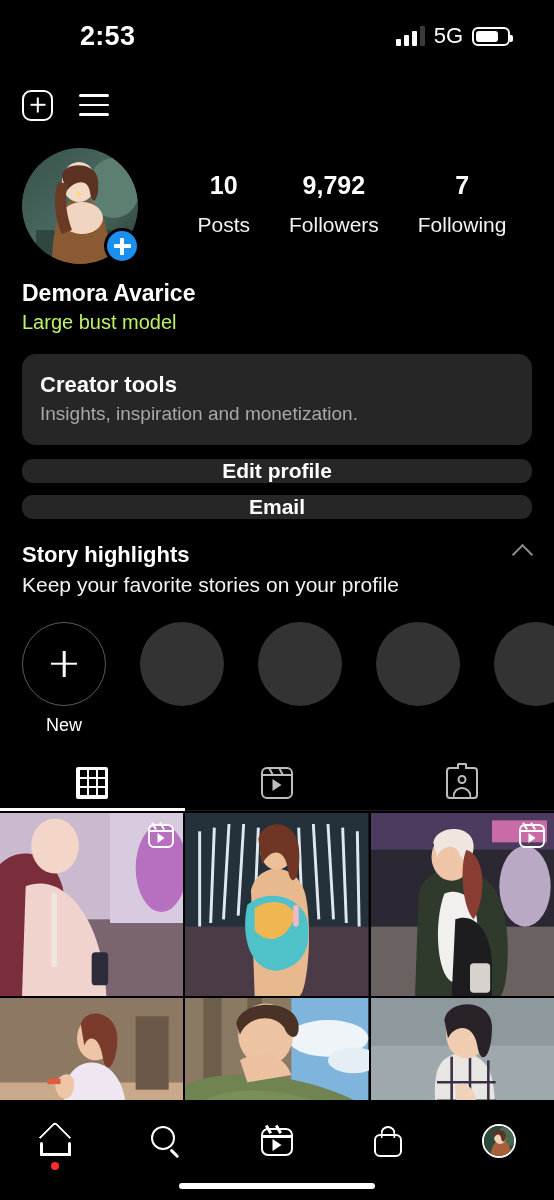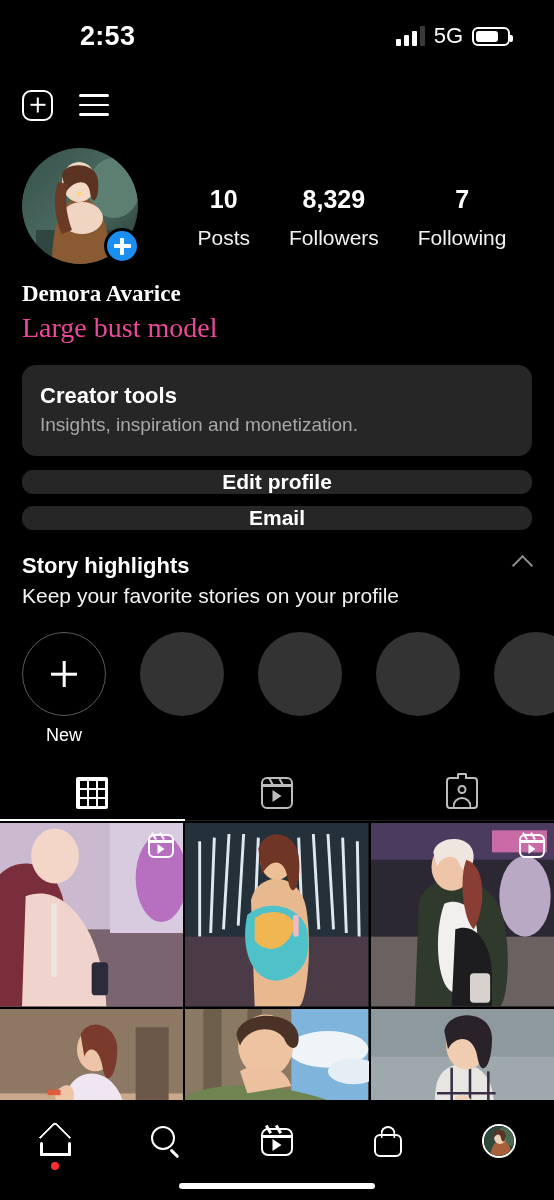--- a/index.html
+++ b/index.html
@@ -33,35 +33,35 @@
   .chev-d { width: 13px; height: 13px; border-right: 2.6px solid #fff; border-bottom: 2.6px solid #fff; transform: rotate(45deg); margin-top: -6px; }
   .hdr-right { display: flex; align-items: center; gap: 26px; }
   .create-btn { width: 31px; height: 31px; border: 2.4px solid #fff; border-radius: 9px; position: relative; }
   .create-btn::before, .create-btn::after { content: ""; position: absolute; background: #fff; left: 50%; top: 50%; }
   .create-btn::before { width: 15px; height: 2.4px; transform: translate(-50%, -50%); }
   .create-btn::after { width: 2.4px; height: 15px; transform: translate(-50%, -50%); }
   .burger { width: 30px; display: flex; flex-direction: column; gap: 7px; }
   .burger i { display: block; height: 2.6px; background: #fff; border-radius: 2px; }
 
   
-  .prof { display: flex; align-items: center; padding: 10px 22px 0 22px; }
+  .prof { display: flex; align-items: flex-start; padding: 10px 22px 0 22px; }
   .av-wrap { position: relative; width: 116px; height: 116px; flex: 0 0 116px; }
   .avatar { width: 116px; height: 116px; border-radius: 50%; overflow: hidden; background: #23312e; }
   .av-badge { position: absolute; right: -2px; bottom: 0px; width: 36px; height: 36px; border-radius: 50%; background: #1b8ef2; border: 3px solid #000; display: flex; align-items: center; justify-content: center; }
   .av-badge::before, .av-badge::after { content: ""; position: absolute; background: #fff; border-radius: 1px; }
   .av-badge::before { width: 17px; height: 3.2px; }
   .av-badge::after { width: 3.2px; height: 17px; }
   .stats { display: flex; flex: 1; justify-content: space-around; padding: 22px 6px 0 40px; }
   .stat { text-align: center; }
   .stat-n { font-size: 25px; font-weight: 700; line-height: 1.22; }
   .stat-l { font-size: 21px; color: #f2f2f2; font-weight: 400; margin-top: 12px; }
 
-  .name-block { padding: 14px 22px 0 22px; font-family: Liberation Serif, serif; }
+  .name-block { padding: 14px 22px 0 22px; }
   .fullname { font-size: 23px; font-weight: 700; line-height: 1.35; }
-  .bio { font-size: 28px; color: #ec4899; line-height: 1.35; }
+  .bio { font-size: 20px; color: #bef264; line-height: 1.35; }
 
   
   .creator { margin: 18px 22px 0 22px; background: #262626; border-radius: 14px; padding: 16px 18px 18px 18px; }
   .creator-t { font-size: 22px; font-weight: 700; line-height: 1.4; }
   .creator-s { font-size: 19px; color: #a8a8a8; line-height: 1.4; }
 
   
   .actions { display: flex; gap: 12px; margin: 14px 22px 0 22px; flex-direction: column; }
   .act { flex: 1; background: #262626; border-radius: 11px; height: 44px; display: flex; align-items: center; justify-content: center; font-size: 21px; font-weight: 700; color: #fff; }
 
@@ -192,21 +192,21 @@
       </div>
       <div class="av-badge"></div>
     </div>
 
     <div class="stats">
       <div class="stat">
         <div class="stat-n">10</div>
         <div class="stat-l">Posts</div>
       </div>
       <div class="stat">
-        <div class="stat-n">8,329</div>
+        <div class="stat-n">9,792</div>
         <div class="stat-l">Followers</div>
       </div>
       <div class="stat">
         <div class="stat-n">7</div>
         <div class="stat-l">Following</div>
       </div>
     </div>
   </div>
 
   <div class="name-block">

